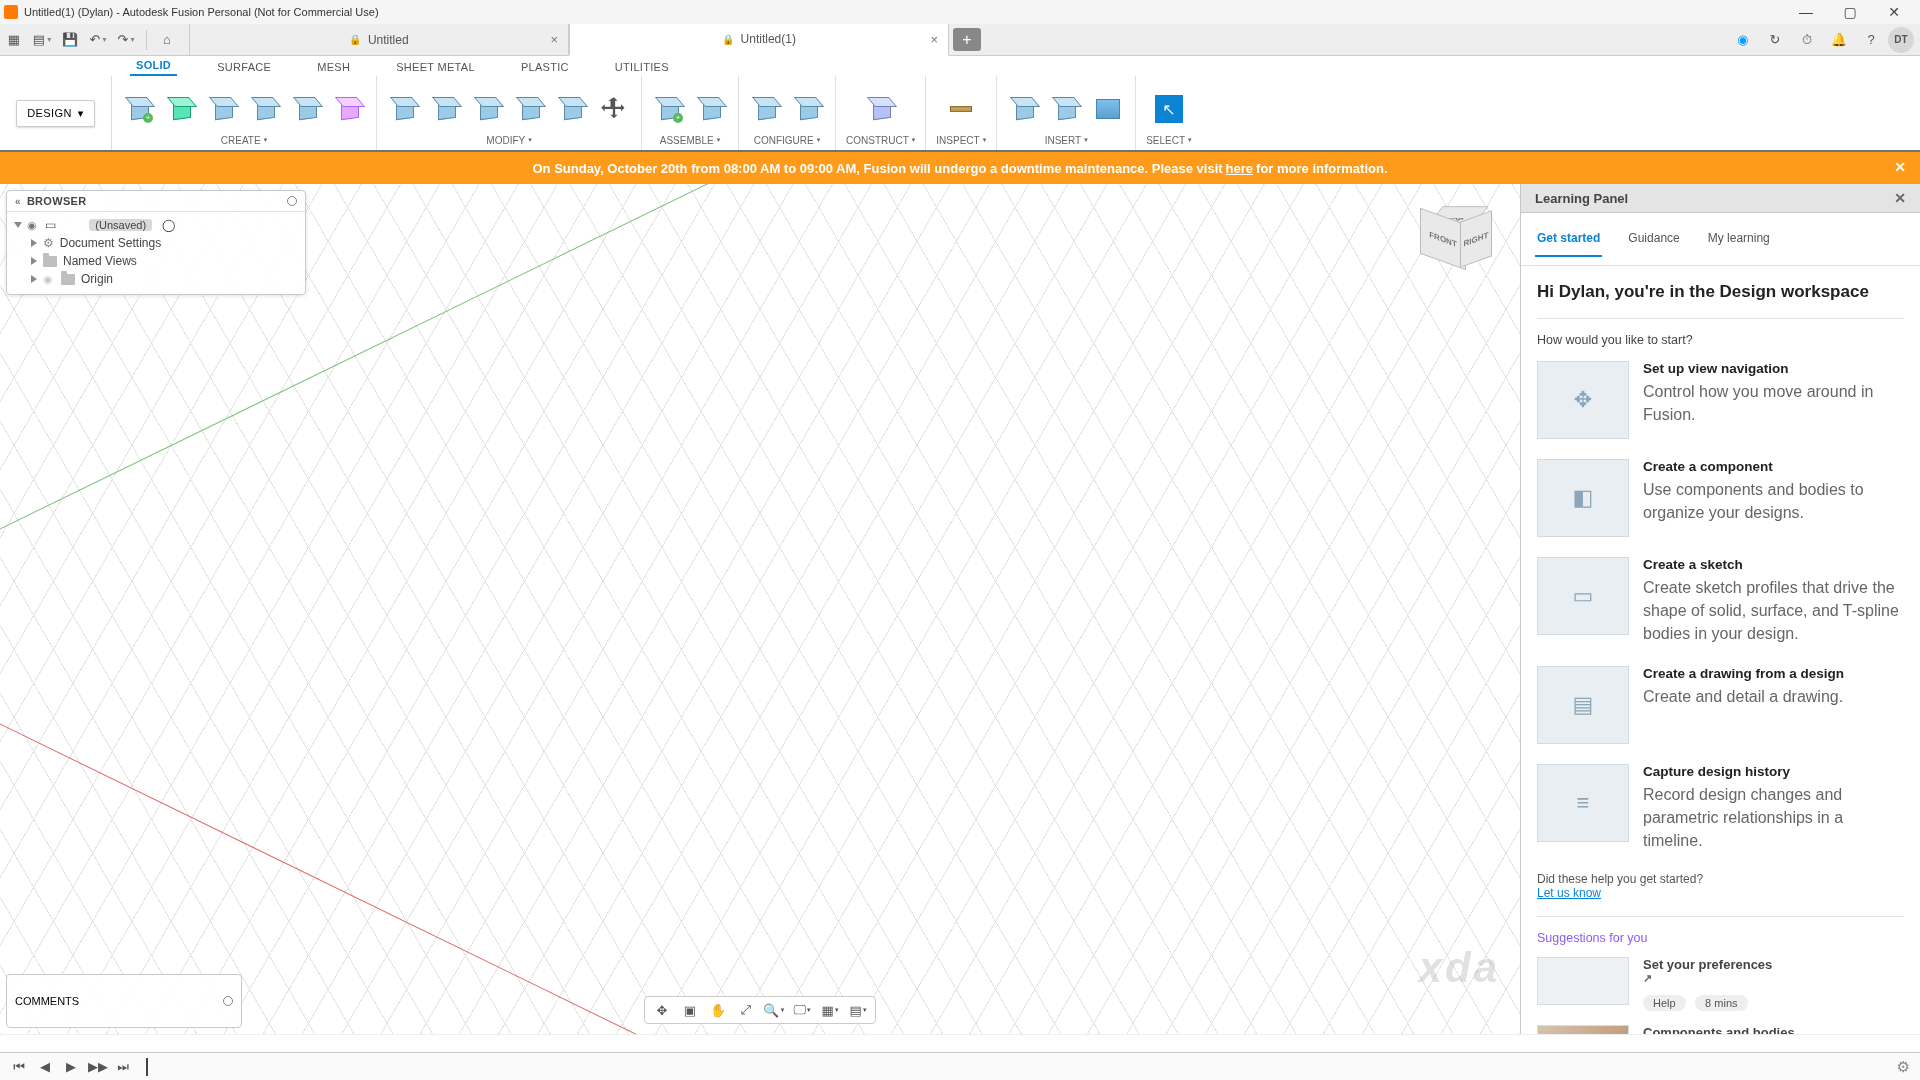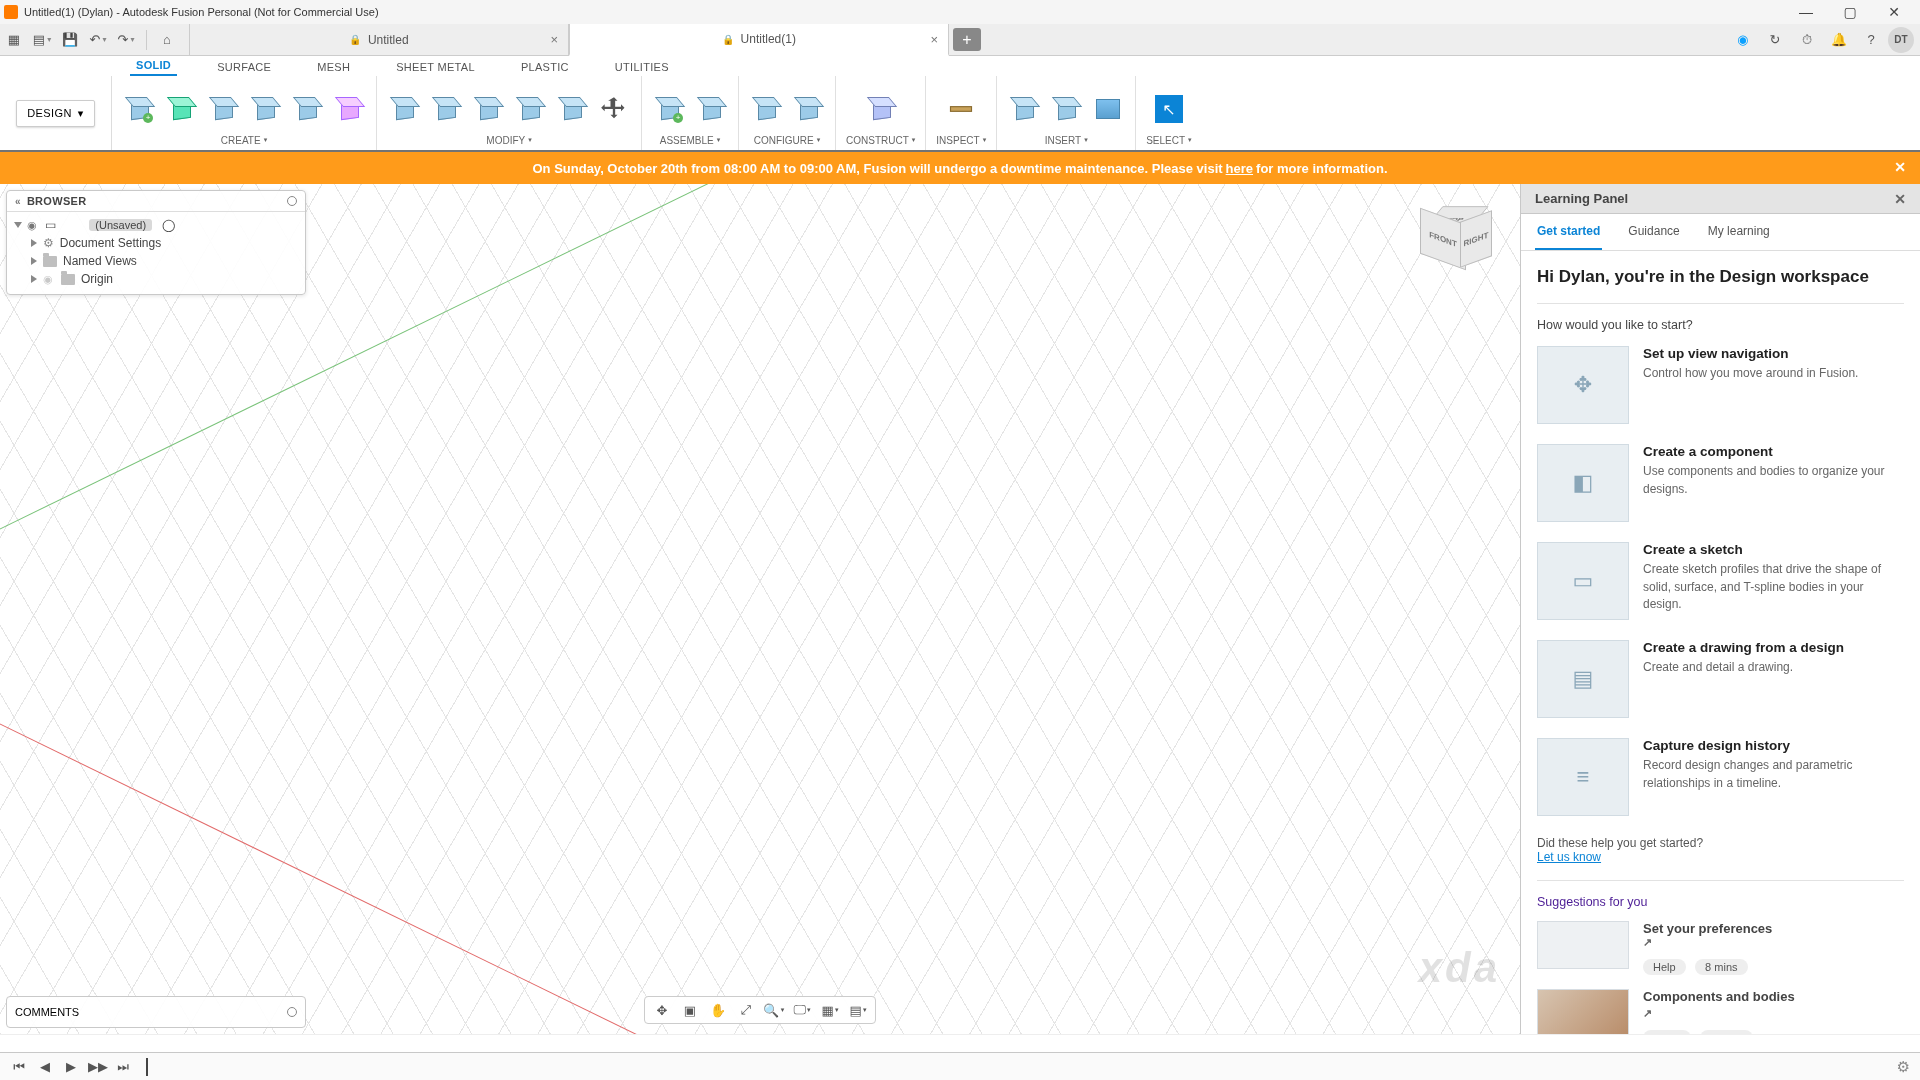--- a/index.html
+++ b/index.html
@@ -81,42 +81,42 @@
 .gear{font-size:12px;color:#888;}
 
 
 .viewcube{ position:absolute; right:28px; top:12px; width:72px; height:72px; }
 .vc-face{position:absolute;width:46px;height:46px;background:#e9e9e9;border:1px solid #bbb;display:flex;align-items:center;justify-content:center;font-size:8px;color:#777;font-weight:600;}
 .vc-top{top:0;left:12px;transform:skewX(-40deg) scaleY(.55);} 
 .vc-front{top:20px;left:0;transform:skewY(20deg);} 
 .vc-right{top:20px;left:40px;transform:skewY(-20deg);width:32px;} 
 
 
-.comments{ position:absolute; left:6px; bottom:6px; width:300px; border:1px solid #c9c9c9; border-radius:4px; background:rgba(255,255,255,.9); font-size:11px; display:flex; align-items:center; padding:9px 8px;}
+.comments{ position:absolute; left:6px; bottom:6px; width:236px; border:1px solid #c9c9c9; border-radius:4px; background:rgba(255,255,255,.9); font-size:11px; display:flex; align-items:center; padding:20px 8px;}
 .comments .dot{ margin-left:auto; width:10px;height:10px;border:1px solid #888;border-radius:50%;}
 
 
 .navbar{ position:absolute; bottom:10px; left:50%; transform:translateX(-50%); background:rgba(255,255,255,.95); border:1px solid #ccc; border-radius:4px; display:flex; gap:6px; padding:3px 6px;}
 .navbtn{ width:22px; height:20px; font-size:13px; display:flex; align-items:center; justify-content:center; color:#555;}
 .navbtn .caret{font-size:7px;margin-left:1px;}
 
 
 .learn{ width:400px; border-left:1px solid #c8c8c8; background:#fff; display:flex; flex-direction:column;}
 .learn-hd{ background:#e4e4e4; height:32px; display:flex; align-items:center; padding:0 14px; font-size:13px; font-weight:600; color:#444; border-bottom:1px solid #c8c8c8;}
 .learn-hd .x{ margin-left:auto; font-size:14px; color:#666;}
-.learn-tabs{ display:flex; gap:24px; padding:0 14px; border-bottom:1px solid #ddd; font-size:12px; color:#555;}
+.learn-tabs{ display:flex; gap:24px; padding:8px 14px; border-bottom:1px solid #ddd; font-size:12px; color:#555;}
 .learn-tab{ padding:10px 2px;}
 .learn-tab.active{ color:#0b84d6; border-bottom:2px solid #0b84d6; font-weight:600;}
 .learn-body{ padding:16px 16px; overflow:auto; font-size:12.5px; color:#444;}
 .learn-body h2{ font-size:17px; font-weight:700; margin-bottom:16px; color:#222;}
 .lp-q{ font-size:12.5px; margin:6px 0 14px; color:#444;}
 .card{ display:flex; gap:14px; margin-bottom:20px;}
 .thumb{ width:92px; height:78px; background:#e8eef2; border:1px solid #d1dbe2; flex:0 0 auto; display:flex; align-items:center; justify-content:center; color:#8aa6b8; font-size:22px;}
 .card .ct h3{ font-size:13.5px; font-weight:700; margin-bottom:4px; color:#222;}
-.card .ct p{ font-size:12px; color:#666; line-height:1.45;}
+.card .ct p{ font-size:16px; color:#666; line-height:1.45;}
 .lp-divider{ border:0;border-top:1px solid #e2e2e2; margin:8px 0 14px;}
 .lp-link{ color:#0b84d6; text-decoration:underline; font-size:12px;}
 .pill2{ display:inline-block; background:#eee; border-radius:12px; padding:2px 10px; font-size:11px; color:#555; margin-right:6px;}
 .sugg{ display:flex; gap:14px; align-items:flex-start; margin-bottom:14px;}
 .sugg .sthumb{ width:92px;height:48px;background:#eef1f3;border:1px solid #d7dde2;flex:0 0 auto;}
 .ext{font-size:11px; position:relative; top:-4px; color:#666;}
 
 
 .timeline{ height:28px; border-top:1px solid #c8c8c8; background:#fafafa; display:flex; align-items:center; padding:0 10px; gap:8px; font-size:13px; color:#555;}
 .timeline .spacer{flex:1;}
@@ -457,21 +457,21 @@
         <div class="ct">
             <h3>Capture design history</h3>
             <p>Record design changes and parametric relationships in a timeline.</p>
           </div>
       </div>
 
       <div style="margin-top:6px;font-size:12px;color:#555;">Did these help you get started?</div>
       <a href="#" class="lp-link">Let us know</a>
       <hr class="lp-divider" style="margin-top:16px;">
 
-      <div style="font-size:12.5px;color:#4c1d95;margin-bottom:12px;">Suggestions for you</div>
+      <div style="font-size:12.5px;color:#8b5cf6;margin-bottom:12px;">Suggestions for you</div>
 
       <div class="sugg">
         <div class="sthumb"></div>
         <div>
           <div style="font-weight:700;font-size:13px;display:flex;gap:4px;flex-direction:column;">
             <span>Set your preferences</span>
             <span class="ext">↗</span>
           </div>
           <div style="margin-top:6px;">
             <span class="pill2">Help</span>

